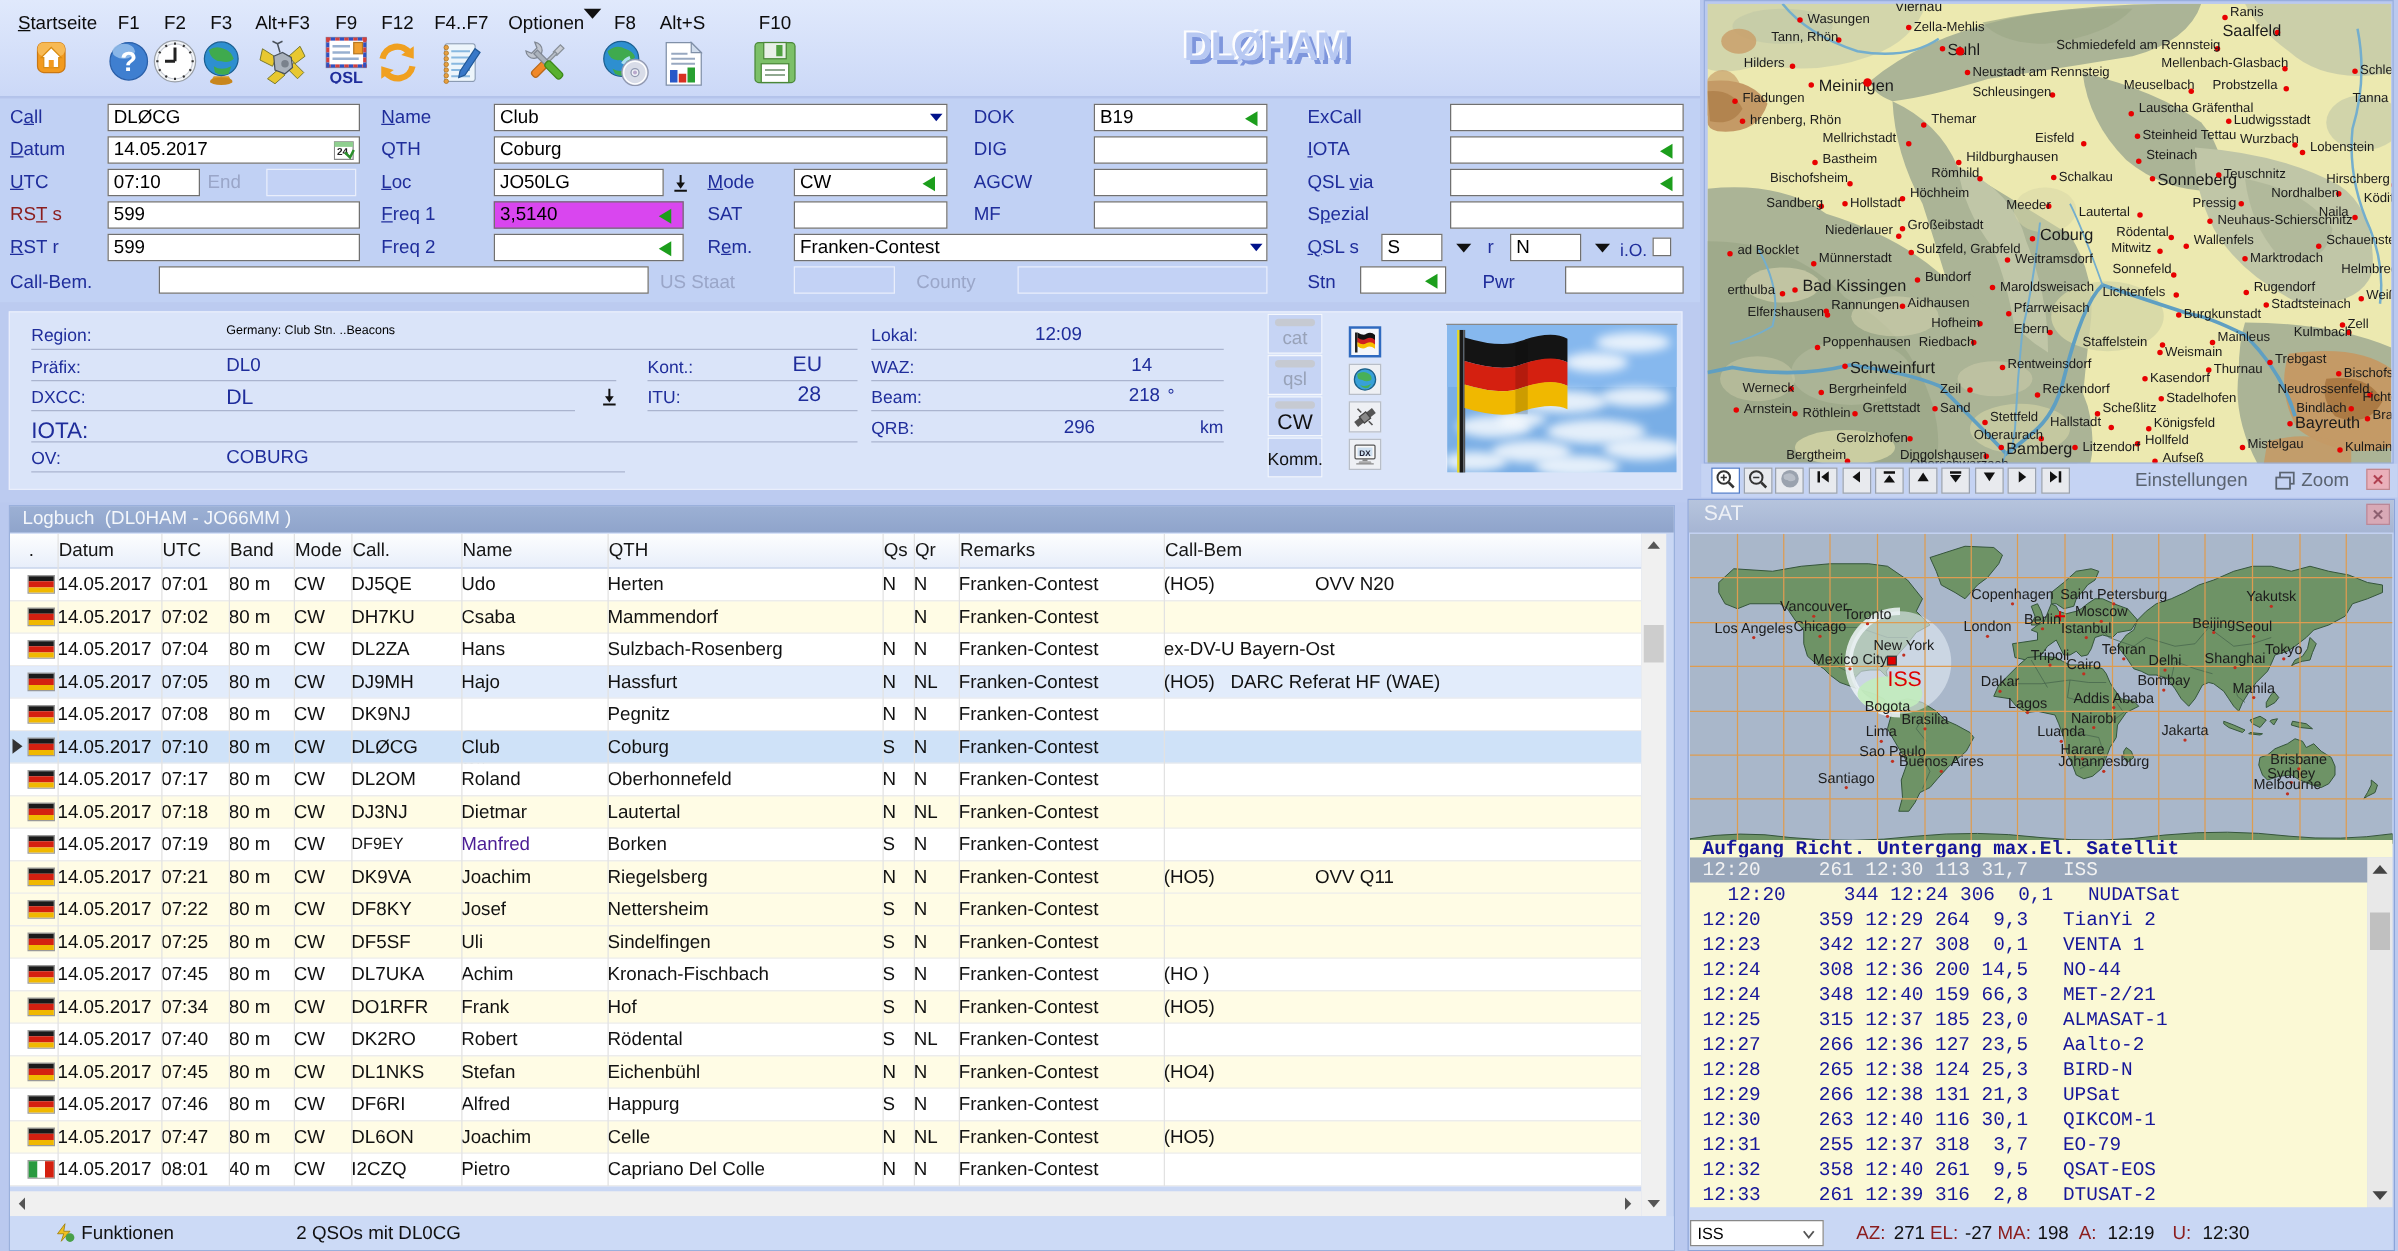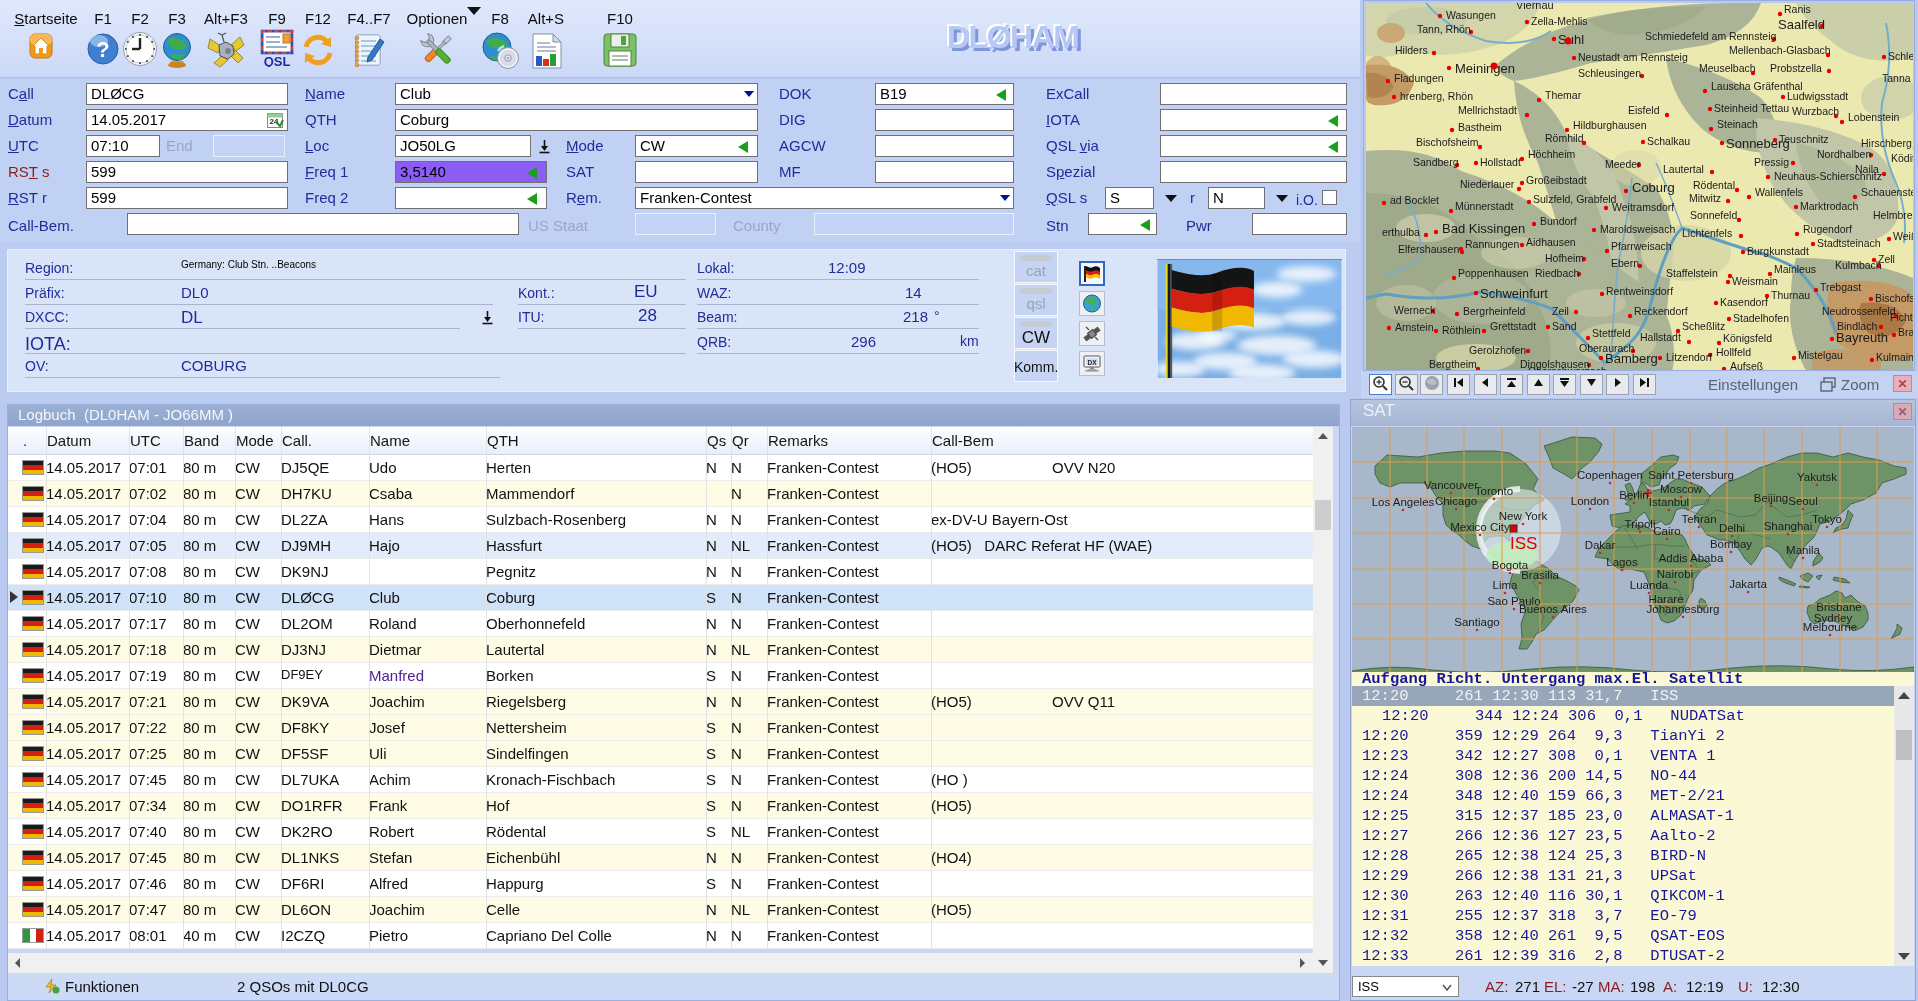--- a/index.html
+++ b/index.html
@@ -199,21 +199,21 @@
 <div class="ab" style="left:305px;top:163px;color:#1f2d9b;font-size:15px;"><u>F</u>req 1</div>
 <div class="ab" style="left:305px;top:189px;color:#1f2d9b;font-size:15px;">Freq 2</div>
 <div class="ab fld" style="left:395px;top:83px;width:363px;height:22px;background:#fff;border:1px solid #707070;font-size:15px;padding-left:4px;line-height:20px;">Club<span class="ab" style="left:348px;top:7px;width:0;height:0;border-left:5px solid transparent;border-right:5px solid transparent;border-top:6px solid #00128b;"></span></div>
 <div class="ab fld" style="left:395px;top:109px;width:363px;height:22px;background:#fff;border:1px solid #707070;font-size:15px;padding-left:4px;line-height:20px;">Coburg</div>
 <div class="ab fld" style="left:395px;top:135px;width:136px;height:22px;background:#fff;border:1px solid #707070;font-size:15px;padding-left:4px;line-height:20px;">JO50LG</div>
 <svg class="ab" style="left:538px;top:139px" width="13" height="15" viewBox="0 0 13 15">
     <line x1="6.5" y1="1" x2="6.5" y2="9" stroke="#111" stroke-width="1.6"></line>
     <path d="M3 7 L6.5 12 L10 7 Z" fill="#111"></path>
     <line x1="1.5" y1="13.5" x2="11.5" y2="13.5" stroke="#111" stroke-width="1.6"></line>
   </svg>
-<div class="ab fld" style="left:395px;top:161px;width:152px;height:22px;background:#8b5cf6;border:1px solid #707070;font-size:15px;padding-left:4px;line-height:20px;">3,5140</div>
+<div class="ab fld" style="left:395px;top:161px;width:152px;height:22px;background:#d946ef;border:1px solid #707070;font-size:15px;padding-left:4px;line-height:20px;">3,5140</div>
 <div class="ab" style="left:527px;top:167px;width:0;height:0;border-top:6px solid transparent;border-bottom:6px solid transparent;border-right:10px solid #1c9e1c;"></div>
 <div class="ab fld" style="left:395px;top:187px;width:152px;height:22px;background:#fff;border:1px solid #707070;font-size:15px;padding-left:4px;line-height:20px;"></div>
 <div class="ab" style="left:527px;top:193px;width:0;height:0;border-top:6px solid transparent;border-bottom:6px solid transparent;border-right:10px solid #1c9e1c;"></div>
 <div class="ab" style="left:566px;top:137px;color:#1f2d9b;font-size:15px;"><u>M</u>ode</div>
 <div class="ab" style="left:566px;top:163px;color:#1f2d9b;font-size:15px;">SAT</div>
 <div class="ab" style="left:566px;top:189px;color:#1f2d9b;font-size:15px;">R<u>e</u>m.</div>
 <div class="ab fld" style="left:635px;top:135px;width:123px;height:22px;background:#fff;border:1px solid #707070;font-size:15px;padding-left:4px;line-height:20px;">CW</div>
 <div class="ab" style="left:738px;top:141px;width:0;height:0;border-top:6px solid transparent;border-bottom:6px solid transparent;border-right:10px solid #1c9e1c;"></div>
 <div class="ab fld" style="left:635px;top:161px;width:123px;height:22px;background:#fff;border:1px solid #707070;font-size:15px;padding-left:4px;line-height:20px;"></div>
 <div class="ab fld" style="left:635px;top:187px;width:379px;height:22px;background:#fff;border:1px solid #707070;font-size:15px;padding-left:4px;line-height:20px;">Franken-Contest<span class="ab" style="left:364px;top:7px;width:0;height:0;border-left:5px solid transparent;border-right:5px solid transparent;border-top:6px solid #00128b;"></span></div>

